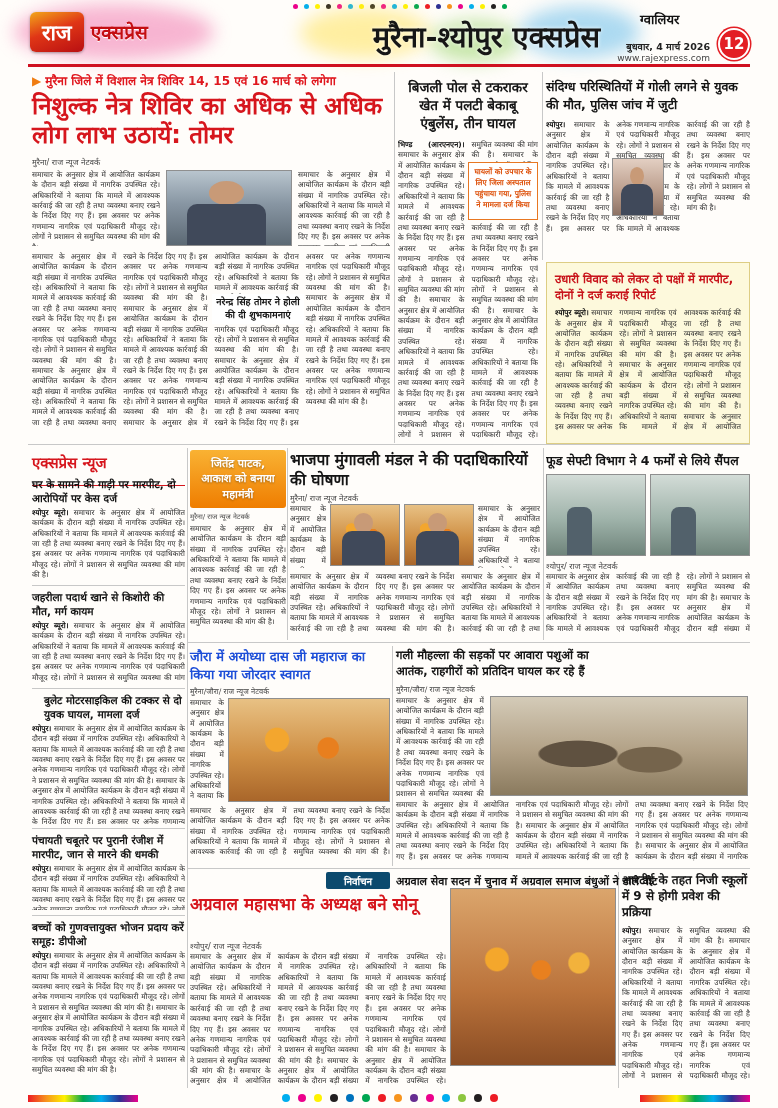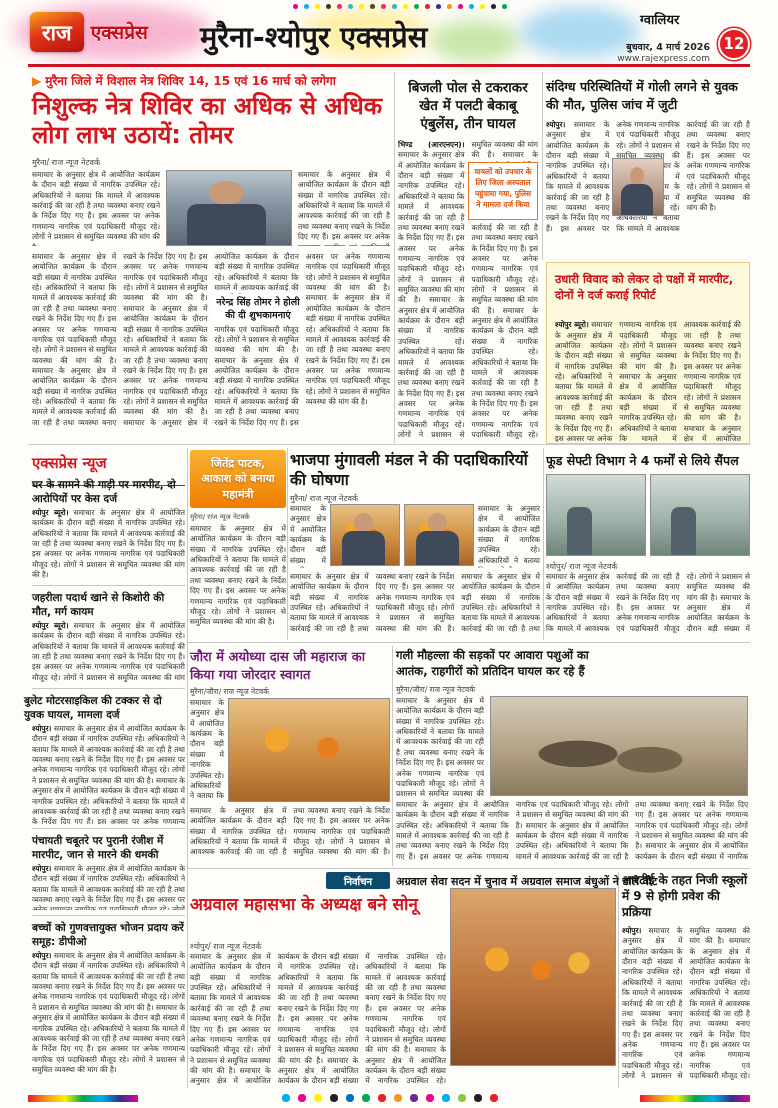--- a/index.html
+++ b/index.html
@@ -23,38 +23,38 @@
   .ph-shop{background:linear-gradient(180deg,#d3dcd7,#9fb3aa 55%,#6f847b)}
   .ph-shop::after{content:"";position:absolute;left:20%;top:40%;width:26%;height:60%;background:#52616b;border-radius:8px 8px 0 0}
   .ph-saffron{background:radial-gradient(circle at 30% 40%,#f3a62e 0 9%,transparent 10%),radial-gradient(circle at 62% 48%,#e87f1e 0 9%,transparent 10%),linear-gradient(180deg,#e8c184,#cf8f44 55%,#a9662a)}
   .ph-cattle{background:radial-gradient(ellipse at 34% 58%,#5f5140 0 16%,transparent 17%),radial-gradient(ellipse at 62% 64%,#75644c 0 14%,transparent 15%),linear-gradient(180deg,#d4cbb8,#b2a186 55%,#8a7a5e)}
   .ph-crowd{background:radial-gradient(circle at 28% 40%,#f4a72c 0 7%,transparent 8%),radial-gradient(circle at 55% 46%,#e8801f 0 7%,transparent 8%),radial-gradient(circle at 78% 42%,#f2b23c 0 6%,transparent 7%),linear-gradient(180deg,#dba56c,#bb733b 58%,#8a4d24)}
   .blob{position:absolute;border-radius:50%;filter:blur(9px);opacity:.5}
   .dots{display:flex;align-items:center;justify-content:center}
   .dot{display:inline-block;width:5px;height:5px;border-radius:50%;margin:0 3px;flex:none}
   .dots-bottom .dot{width:8px;height:8px;margin:0 4px}
   .rainbow{position:absolute;height:7px;background:linear-gradient(90deg,#ed1c24,#f7941d,#fff200,#00a651,#00aeef,#2e3192,#ec008c)}
-  .masthead-title{font-weight:bold;font-size:29px;color:#161616;text-align:left;letter-spacing:0;text-shadow:0 0 4px rgba(255,255,255,.9)}
+  .masthead-title{font-weight:bold;font-size:29px;color:#161616;text-align:right;letter-spacing:0;text-shadow:0 0 4px rgba(255,255,255,.9)}
   .logo{display:flex;align-items:center;gap:7px}
   .logo-raj{background:linear-gradient(160deg,#f2a71b,#e03616 45%,#b80f12);color:#fff;font-weight:bold;font-size:21px;padding:6px 12px;border-radius:6px;box-shadow:0 1px 3px rgba(0,0,0,.35)}
   .logo-exp{color:#c40d12;font-weight:bold;font-size:19px;text-shadow:0 1px 0 #fff}
   .edition{font-size:13px;font-weight:bold;color:#111;text-align:left}
   .issue-date{font-size:9.5px;color:#222;text-align:right;font-weight:bold}
   .website{font-size:9px;color:#444;text-align:right}
   .pageno{width:32px;height:32px;border-radius:50%;background:#e31e24;border:2px solid #fff;box-shadow:0 0 0 1.5px #e31e24;color:#fff;font-weight:bold;font-size:15px;display:flex;align-items:center;justify-content:center}
   .rule-red{position:absolute;height:2.5px;background:#cf1020}
   .banner{font-size:12px;font-weight:bold;color:#e0161d}
   .banner .arr{color:#f07d12;margin-right:4px}
   .h-lead{font-size:24px;line-height:1.22;font-weight:bold;color:#d6161d}
   .h-mid{font-size:13.5px;line-height:1.35;font-weight:bold;color:#141414;text-align:center}
   .h-right{font-size:12.5px;line-height:1.4;font-weight:bold;color:#141414}
   .h-sec{font-size:11.5px;line-height:1.35;font-weight:bold;color:#141414}
   .pullquote{border:1.5px solid #e87722;color:#dd4f08;font-size:7.5px;font-weight:bold;line-height:1.45;padding:4px;text-align:center;background:#fff}
   .ybox{background:#fdf9dc;border:1px solid #ddcd84;padding:8px}
-  .ybox h3{font-size:11.5px;line-height:1.4;color:#c8131a;font-weight:bold;margin-bottom:17px}
+  .ybox h3{font-size:11.5px;line-height:1.4;color:#c8131a;font-weight:bold;margin-bottom:5px}
   .exp-head{font-size:15px;font-weight:bold;color:#d6161d;border-bottom:1.5px solid #d6161d;padding-bottom:13px}
   .item-head{font-size:10.5px;line-height:1.3;font-weight:bold;color:#141414}
   .obox{background:linear-gradient(180deg,#f9b233,#ef7d00);color:#fff;font-weight:bold;font-size:11px;line-height:1.4;display:flex;align-items:center;justify-content:center;text-align:center;padding:6px;border-radius:3px;text-shadow:0 1px 2px rgba(0,0,0,.35)}
   .subhead-overlay{background:#fff;font-size:9.5px;font-weight:bold;line-height:1.35;color:#141414;text-align:center;padding:2px 1px}
   .tag{background:#0c4a6e;color:#fff;font-weight:bold;font-size:10px;display:flex;align-items:center;justify-content:center;border-radius:2px}
   .caption-head{font-size:11px;font-weight:bold;color:#141414;white-space:nowrap;overflow:hidden}
   .h-agrawal{font-size:17px;line-height:1.3;font-weight:bold;color:#d6161d}
   .nowrap{white-space:nowrap;overflow:hidden}
 </style>
 </head>
@@ -156,21 +156,21 @@
   </div>
   <div class="hr" style="left:32px;top:585px;width:153px"></div>
 
   <div class="abs item-head" style="left:32px;top:591px;width:153px">जहरीला पदार्थ खाने से किशोरी की मौत, मर्ग कायम</div>
   <div class="abs body-txt" style="left:32px;top:621px;width:153px;height:62px">
     <b class="dl">श्योपुर ब्यूरो।</b>
     <span>समाचार के अनुसार क्षेत्र में आयोजित कार्यक्रम के दौरान बड़ी संख्या में नागरिक उपस्थित रहे। अधिकारियों ने बताया कि मामले में आवश्यक कार्रवाई की जा रही है तथा व्यवस्था बनाए रखने के निर्देश दिए गए हैं। इस अवसर पर अनेक गणमान्य नागरिक एवं पदाधिकारी मौजूद रहे। लोगों ने प्रशासन से समुचित व्यवस्था की मांग की है। </span>
   </div>
   <div class="hr" style="left:32px;top:688px;width:153px"></div>
 
-  <div class="abs item-head" style="left:24px;top:694px;width:153px">बुलेट मोटरसाइकिल की टक्कर से दो युवक घायल, मामला दर्ज</div>
+  <div class="abs item-head" style="left:44px;top:694px;width:153px">बुलेट मोटरसाइकिल की टक्कर से दो युवक घायल, मामला दर्ज</div>
   <div class="abs body-txt" style="left:32px;top:724px;width:153px;height:100px">
     <b class="dl">श्योपुर।</b>
     <span>समाचार के अनुसार क्षेत्र में आयोजित कार्यक्रम के दौरान बड़ी संख्या में नागरिक उपस्थित रहे। अधिकारियों ने बताया कि मामले में आवश्यक कार्रवाई की जा रही है तथा व्यवस्था बनाए रखने के निर्देश दिए गए हैं। इस अवसर पर अनेक गणमान्य नागरिक एवं पदाधिकारी मौजूद रहे। लोगों ने प्रशासन से समुचित व्यवस्था की मांग की है। समाचार के अनुसार क्षेत्र में आयोजित कार्यक्रम के दौरान बड़ी संख्या में नागरिक उपस्थित रहे। अधिकारियों ने बताया कि मामले में आवश्यक कार्रवाई की जा रही है तथा व्यवस्था बनाए रखने के निर्देश दिए गए हैं। इस अवसर पर अनेक गणमान्य नागरिक एवं पदाधिकारी मौजूद रहे। लोगों ने प्रशासन से समुचित व्यवस्था की मांग की है। </span>
   </div>
   <div class="hr" style="left:32px;top:828px;width:153px"></div>
 
   <div class="abs item-head" style="left:32px;top:834px;width:153px">पंचायती चबूतरे पर पुरानी रंजीश में मारपीट, जान से मारने की धमकी</div>
   <div class="abs body-txt" style="left:32px;top:864px;width:153px;height:46px">
     <b class="dl">श्योपुर।</b>
     <span>समाचार के अनुसार क्षेत्र में आयोजित कार्यक्रम के दौरान बड़ी संख्या में नागरिक उपस्थित रहे। अधिकारियों ने बताया कि मामले में आवश्यक कार्रवाई की जा रही है तथा व्यवस्था बनाए रखने के निर्देश दिए गए हैं। इस अवसर पर अनेक गणमान्य नागरिक एवं पदाधिकारी मौजूद रहे। लोगों ने प्रशासन से समुचित व्यवस्था की मांग की है। </span>
@@ -194,21 +194,21 @@
   <div class="photo ph-saffron person" style="left:404px;top:504px;width:70px;height:62px"></div>
   <div class="abs body-txt" style="left:478px;top:504px;width:62px;height:64px">समाचार के अनुसार क्षेत्र में आयोजित कार्यक्रम के दौरान बड़ी संख्या में नागरिक उपस्थित रहे। अधिकारियों ने बताया कि मामले में आवश्यक कार्रवाई की जा रही है तथा व्यवस्था बनाए रखने के निर्देश दिए गए हैं। इस अवसर पर अनेक गणमान्य नागरिक एवं पदाधिकारी मौजूद रहे। लोगों ने प्रशासन से समुचित व्यवस्था की मांग की है। </div>
   <div class="abs body-txt c3" style="left:290px;top:572px;width:250px;height:68px">समाचार के अनुसार क्षेत्र में आयोजित कार्यक्रम के दौरान बड़ी संख्या में नागरिक उपस्थित रहे। अधिकारियों ने बताया कि मामले में आवश्यक कार्रवाई की जा रही है तथा व्यवस्था बनाए रखने के निर्देश दिए गए हैं। इस अवसर पर अनेक गणमान्य नागरिक एवं पदाधिकारी मौजूद रहे। लोगों ने प्रशासन से समुचित व्यवस्था की मांग की है। समाचार के अनुसार क्षेत्र में आयोजित कार्यक्रम के दौरान बड़ी संख्या में नागरिक उपस्थित रहे। अधिकारियों ने बताया कि मामले में आवश्यक कार्रवाई की जा रही है तथा व्यवस्था बनाए रखने के निर्देश दिए गए हैं। इस अवसर पर अनेक गणमान्य नागरिक एवं पदाधिकारी मौजूद रहे। लोगों ने प्रशासन से समुचित व्यवस्था की मांग की है। समाचार के अनुसार क्षेत्र में आयोजित कार्यक्रम के दौरान बड़ी संख्या में नागरिक उपस्थित रहे। अधिकारियों ने बताया कि मामले में आवश्यक कार्रवाई की जा रही है तथा व्यवस्था बनाए रखने के निर्देश दिए गए हैं। इस अवसर पर अनेक गणमान्य नागरिक एवं पदाधिकारी मौजूद रहे। लोगों ने प्रशासन से समुचित व्यवस्था की मांग की है। </div>
 
   <div class="abs nowrap" style="left:546px;top:452px;width:204px;font-size:12.5px;font-weight:bold;color:#141414">फूड सेफ्टी विभाग ने 4 फर्मों से लिये सैंपल</div>
   <div class="photo ph-shop" style="left:546px;top:474px;width:100px;height:82px"></div>
   <div class="photo ph-shop" style="left:650px;top:474px;width:100px;height:82px"></div>
   <div class="abs byline" style="left:546px;top:560px;width:160px">श्योपुर/ राज न्यूज नेटवर्क</div>
   <div class="abs body-txt c3" style="left:546px;top:572px;width:204px;height:68px">समाचार के अनुसार क्षेत्र में आयोजित कार्यक्रम के दौरान बड़ी संख्या में नागरिक उपस्थित रहे। अधिकारियों ने बताया कि मामले में आवश्यक कार्रवाई की जा रही है तथा व्यवस्था बनाए रखने के निर्देश दिए गए हैं। इस अवसर पर अनेक गणमान्य नागरिक एवं पदाधिकारी मौजूद रहे। लोगों ने प्रशासन से समुचित व्यवस्था की मांग की है। समाचार के अनुसार क्षेत्र में आयोजित कार्यक्रम के दौरान बड़ी संख्या में नागरिक उपस्थित रहे। अधिकारियों ने बताया कि मामले में आवश्यक कार्रवाई की जा रही है तथा व्यवस्था बनाए रखने के निर्देश दिए गए हैं। इस अवसर पर अनेक गणमान्य नागरिक एवं पदाधिकारी मौजूद रहे। लोगों ने प्रशासन से समुचित व्यवस्था की मांग की है। </div>
 
-  <div class="abs" style="left:190px;top:648px;width:200px;font-size:13px;line-height:1.35;font-weight:bold;color:#701a75">जौरा में अयोध्या दास जी महाराज का किया गया जोरदार स्वागत</div>
+  <div class="abs" style="left:190px;top:648px;width:200px;font-size:13px;line-height:1.35;font-weight:bold;color:#1d4ed8">जौरा में अयोध्या दास जी महाराज का किया गया जोरदार स्वागत</div>
   <div class="abs byline" style="left:190px;top:686px;width:200px;font-size:7.5px">मुरैना/जौरा/ राज न्यूज नेटवर्क</div>
   <div class="abs body-txt" style="left:190px;top:698px;width:34px;height:104px">समाचार के अनुसार क्षेत्र में आयोजित कार्यक्रम के दौरान बड़ी संख्या में नागरिक उपस्थित रहे। अधिकारियों ने बताया कि मामले में आवश्यक कार्रवाई की जा रही है तथा व्यवस्था बनाए रखने के निर्देश दिए गए हैं। इस अवसर पर अनेक गणमान्य नागरिक एवं पदाधिकारी मौजूद रहे। लोगों ने प्रशासन से समुचित व्यवस्था की मांग की है। </div>
   <div class="photo ph-saffron" style="left:228px;top:698px;width:162px;height:104px"></div>
   <div class="abs body-txt c2" style="left:190px;top:806px;width:200px;height:58px">समाचार के अनुसार क्षेत्र में आयोजित कार्यक्रम के दौरान बड़ी संख्या में नागरिक उपस्थित रहे। अधिकारियों ने बताया कि मामले में आवश्यक कार्रवाई की जा रही है तथा व्यवस्था बनाए रखने के निर्देश दिए गए हैं। इस अवसर पर अनेक गणमान्य नागरिक एवं पदाधिकारी मौजूद रहे। लोगों ने प्रशासन से समुचित व्यवस्था की मांग की है। समाचार के अनुसार क्षेत्र में आयोजित कार्यक्रम के दौरान बड़ी संख्या में नागरिक उपस्थित रहे। अधिकारियों ने बताया कि मामले में आवश्यक कार्रवाई की जा रही है तथा व्यवस्था बनाए रखने के निर्देश दिए गए हैं। इस अवसर पर अनेक गणमान्य नागरिक एवं पदाधिकारी मौजूद रहे। लोगों ने प्रशासन से समुचित व्यवस्था की मांग की है। </div>
 
   <div class="abs h-sec" style="left:396px;top:648px;width:220px">गली मौहल्ला की सड़कों पर आवारा पशुओं का आतंक, राहगीरों को प्रतिदिन घायल कर रहे हैं</div>
   <div class="abs byline" style="left:396px;top:684px;width:220px;font-size:7.5px">मुरैना/जौरा/ राज न्यूज नेटवर्क</div>
   <div class="abs body-txt" style="left:396px;top:696px;width:88px;height:100px">समाचार के अनुसार क्षेत्र में आयोजित कार्यक्रम के दौरान बड़ी संख्या में नागरिक उपस्थित रहे। अधिकारियों ने बताया कि मामले में आवश्यक कार्रवाई की जा रही है तथा व्यवस्था बनाए रखने के निर्देश दिए गए हैं। इस अवसर पर अनेक गणमान्य नागरिक एवं पदाधिकारी मौजूद रहे। लोगों ने प्रशासन से समुचित व्यवस्था की मांग की है। </div>
   <div class="photo ph-cattle" style="left:490px;top:696px;width:258px;height:100px"></div>
   <div class="abs body-txt c3" style="left:396px;top:800px;width:352px;height:64px">समाचार के अनुसार क्षेत्र में आयोजित कार्यक्रम के दौरान बड़ी संख्या में नागरिक उपस्थित रहे। अधिकारियों ने बताया कि मामले में आवश्यक कार्रवाई की जा रही है तथा व्यवस्था बनाए रखने के निर्देश दिए गए हैं। इस अवसर पर अनेक गणमान्य नागरिक एवं पदाधिकारी मौजूद रहे। लोगों ने प्रशासन से समुचित व्यवस्था की मांग की है। समाचार के अनुसार क्षेत्र में आयोजित कार्यक्रम के दौरान बड़ी संख्या में नागरिक उपस्थित रहे। अधिकारियों ने बताया कि मामले में आवश्यक कार्रवाई की जा रही है तथा व्यवस्था बनाए रखने के निर्देश दिए गए हैं। इस अवसर पर अनेक गणमान्य नागरिक एवं पदाधिकारी मौजूद रहे। लोगों ने प्रशासन से समुचित व्यवस्था की मांग की है। समाचार के अनुसार क्षेत्र में आयोजित कार्यक्रम के दौरान बड़ी संख्या में नागरिक उपस्थित रहे। अधिकारियों ने बताया कि मामले में आवश्यक कार्रवाई की जा रही है तथा व्यवस्था बनाए रखने के निर्देश दिए गए हैं। इस अवसर पर अनेक गणमान्य नागरिक एवं पदाधिकारी मौजूद रहे। लोगों ने प्रशासन से समुचित व्यवस्था की मांग की है। </div>

